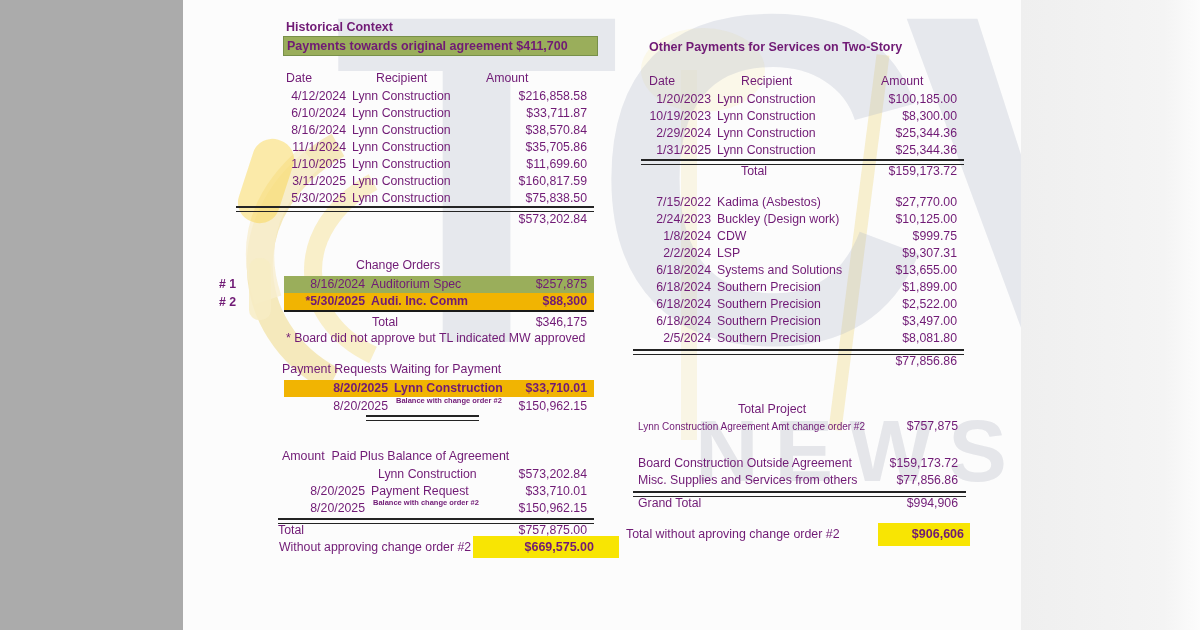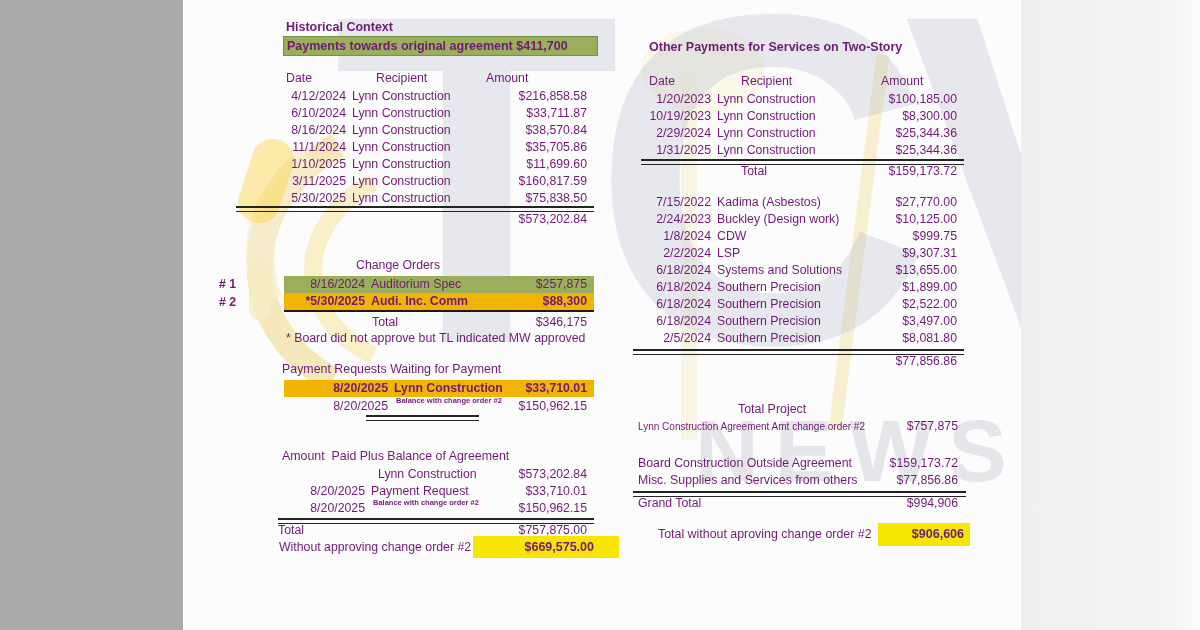--- a/index.html
+++ b/index.html
@@ -270,18 +270,18 @@
       </div>
       <div class="sec t-row" style="left:455px;top:472px;width:326px;">
         <span>Misc. Supplies and Services from others</span>
         <span class="c-amt" style="padding-right:6px;">$77,856.86</span>
       </div>
       <div class="sec dbl" style="left:450px;top:491px;width:333px;"></div>
       <div class="sec t-row" style="left:455px;top:495px;width:326px;gap:36px;">
         <span>Grand Total</span>
         <span class="c-amt" style="padding-right:6px;">$994,906</span>
       </div>
-      <div class="sec" style="left:475px;top:527px;font-size:12.4px;">Total without aproving change order #2</div>
+      <div class="sec" style="left:443px;top:527px;font-size:12.4px;">Total without aproving change order #2</div>
       <div class="ybox" style="left:695px;top:523px;width:86px;height:23px;line-height:23px;padding-right:6px;">$906,606</div>
 
     </div>
   </div>
 </div>
 
 </body></html>

